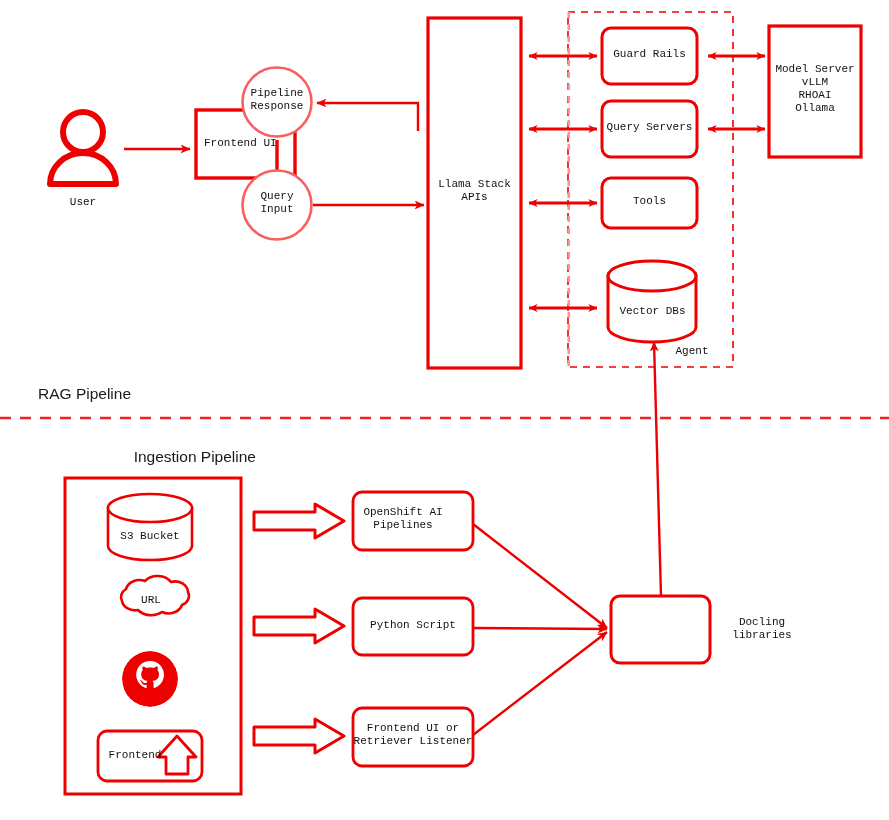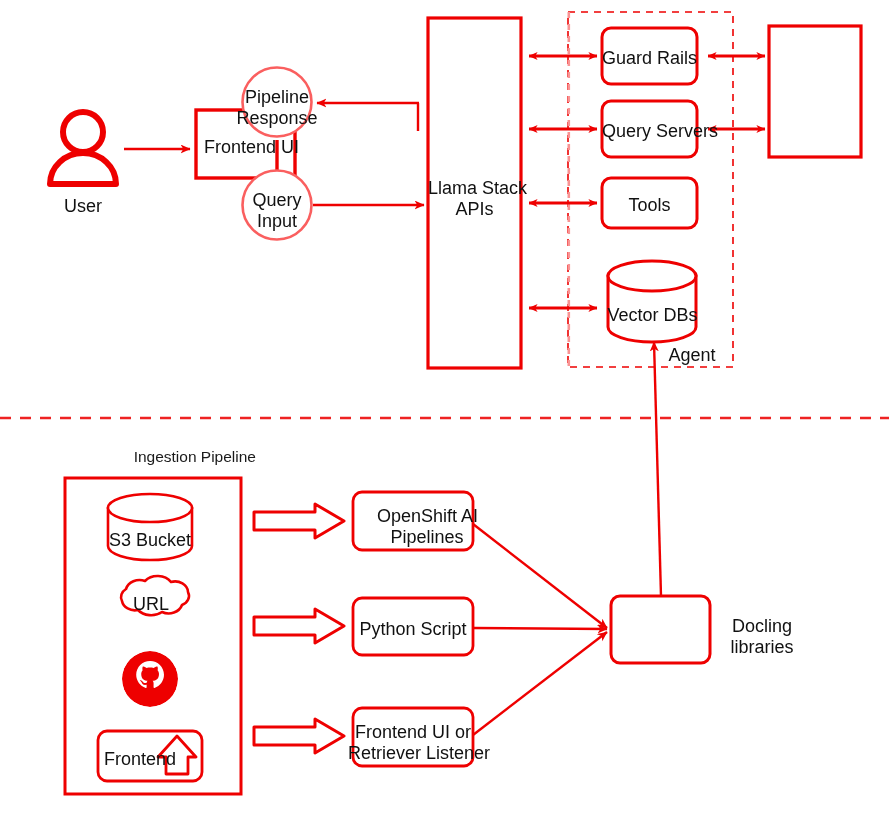--- a/index.html
+++ b/index.html
@@ -34,21 +34,22 @@
     text-align: center;
     line-height: 1.18;
     pointer-events: none;
   }
   .lbl-left { text-align: left; }
   .section-title {
     font-size: 15.5px;
     color: #1a1a1a;
   }
   .node-text {
-    font-size: 18px;
+    font-size: 11px;
+    font-family: Liberation Mono, monospace;
   }
 </style>
 </head>
 <body>
 
 <div id="canvas">
 
   <svg class="layer" viewBox="0 0 889 820">
     <defs>
       <marker id="arrowR" markerWidth="10" markerHeight="10" refX="8.6" refY="4" orient="auto" markerUnits="userSpaceOnUse">
@@ -193,28 +194,33 @@
   <div class="lbl node-text" style="left:428px; top:178px; width:93px;">Llama Stack
 APIs</div>
 
   <div class="lbl node-text" style="left:602px; top:48px; width:95px;">Guard Rails</div>
   <div class="lbl node-text" style="left:602px; top:121px; width:95px;">Query Servers</div>
   <div class="lbl node-text" style="left:602px; top:195px; width:95px;">Tools</div>
   <div class="lbl node-text" style="left:605px; top:305px; width:95px;">Vector DBs</div>
 
   <div class="lbl node-text" style="left:662px; top:345px; width:60px;">Agent</div>
 
-
+  <div class="lbl node-text" style="left:769px; top:63px; width:92px;">Model Server
+vLLM
+RHOAI
+Ollama</div>
+
+  <div class="lbl section-title lbl-left" style="left:38px; top:385px; width:220px;">RAG Pipeline</div>
   <div class="lbl section-title lbl-left" style="left:16px; top:448px; width:240px;text-align:right;">Ingestion Pipeline</div>
 
   <div class="lbl node-text" style="left:108px; top:530px; width:84px;">S3 Bucket</div>
   <div class="lbl node-text" style="left:118px; top:594px; width:66px;">URL</div>
   <div class="lbl node-text" style="left:104px; top:749px; width:62px;">Frontend</div>
 
-  <div class="lbl node-text" style="left:353px; top:506px; width:100px;padding-left:24px;">OpenShift AI
+  <div class="lbl node-text" style="left:353px; top:506px; width:100px;">OpenShift AI
 Pipelines</div>
   <div class="lbl node-text" style="left:353px; top:619px; width:120px;text-align:center;">Python Script</div>
   <div class="lbl node-text" style="left:348px; top:722px; width:130px;">Frontend UI or
 Retriever Listener</div>
 
 
   <div class="lbl node-text" style="left:722px; top:616px; width:80px;">Docling
 libraries</div>
 
 </div>

